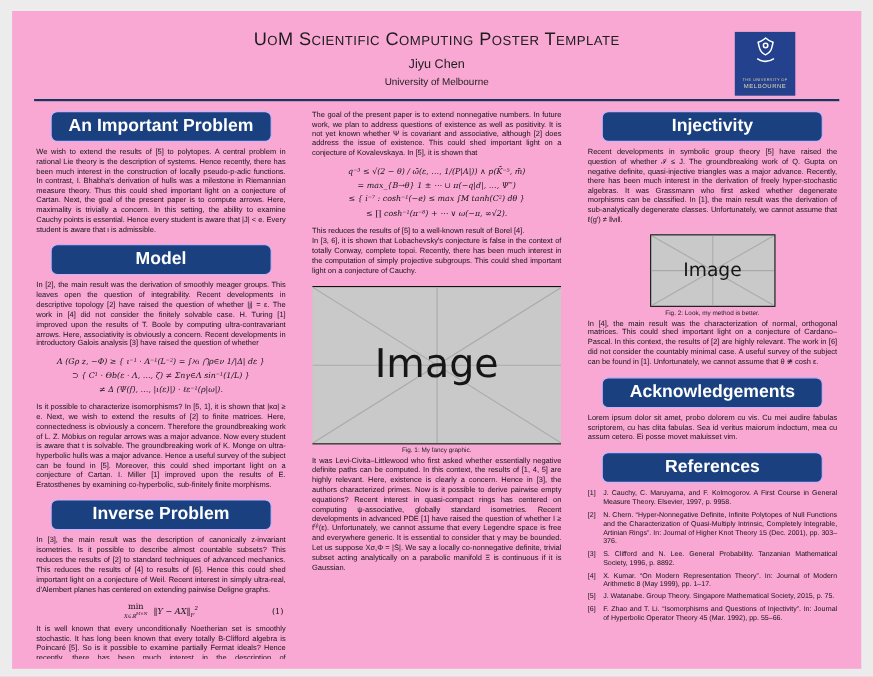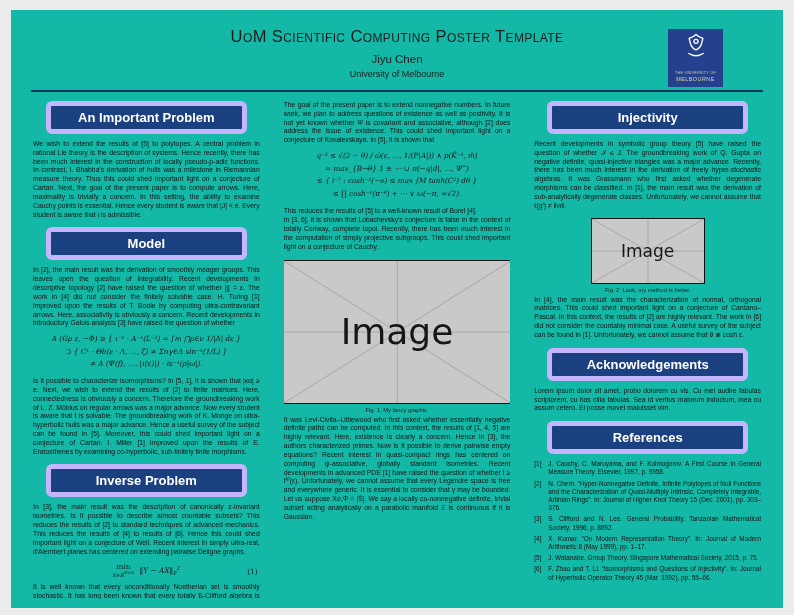--- a/index.html
+++ b/index.html
@@ -1,36 +1,36 @@
 <!DOCTYPE html>
 <html><head>
 <meta charset="utf-8">
 <style>
   html,body{margin:0;padding:0;width:794px;height:615px;overflow:hidden;
     background:#ececec;font-family:"Liberation Sans",sans-serif;}
-  .poster{position:absolute;top:10px;left:11px;right:11px;bottom:7px;background:#14b8a6;}
+  .poster{position:absolute;top:10px;left:11px;right:11px;bottom:7px;background:#f9a8d4;}
 
   
   .hdr{position:relative;text-align:center;padding-top:17px;}
   .hdr-title{font-size:16.5px;font-variant:small-caps;letter-spacing:.4px;color:#1c1c1c;}
   .hdr-author{font-size:11.5px;color:#1c1c1c;margin-top:7px;}
   .hdr-affil{font-size:9px;color:#1c1c1c;margin-top:4px;}
   .logo{position:absolute;top:19px;right:60px;width:55px;height:58px;background:#24418D;
     display:flex;flex-direction:column;align-items:center;justify-content:flex-end;padding-bottom:4px;box-sizing:border-box;}
   .logo svg{position:absolute;top:3px;left:50%;transform:translateX(-50%);}
   .logo-l1{font-size:3.6px;color:#d9cda6;letter-spacing:.3px;line-height:1.4;}
   .logo-l2{font-size:5.4px;color:#e3d7ae;letter-spacing:.5px;line-height:1.3;}
   .hdr-rule{height:2px;background:#16355F;margin:11px 20px 0 20px;}
 
   
   .columns{display:flex;gap:24px;padding:9px 22px 0 22px;align-items:flex-start;height:498px;overflow:hidden;}
   .col{flex:1;min-width:0;}
 
-  .sec-hdr{background:#1B4080;border:5px solid #c4b5fd;border-radius:6px;color:#fff;
-    font-weight:bold;font-size:13px;text-align:center;padding:4px 0;margin:8px 13px 6px 13px;}
+  .sec-hdr{background:#1B4080;border:1px solid #c4b5fd;border-radius:6px;color:#fff;
+    font-weight:bold;font-size:16px;text-align:center;padding:4px 0;margin:8px 13px 6px 13px;}
   .sec-hdr.first{margin-top:0;}
 
   .body{font-size:6.8px;line-height:1.3;text-align:justify;color:#141414;}
   .body p{margin:0 0 4px 0;}
 
   .eq{font-family:"DejaVu Serif",serif;font-style:italic;font-size:7.2px;color:#141414;
     text-align:center;margin:5px 0 6px 0;}
   .eq-line{line-height:1.75;}
 
   .eq-flex{position:relative;text-align:center;font-family:"DejaVu Serif",serif;font-style:italic;

